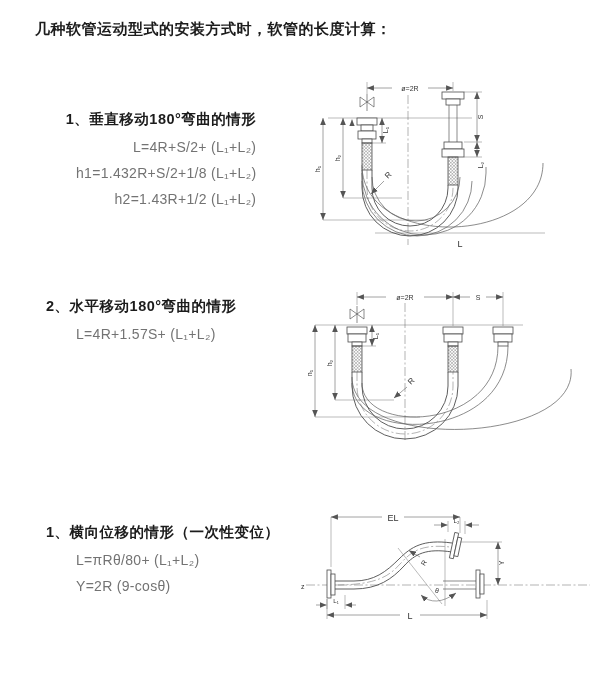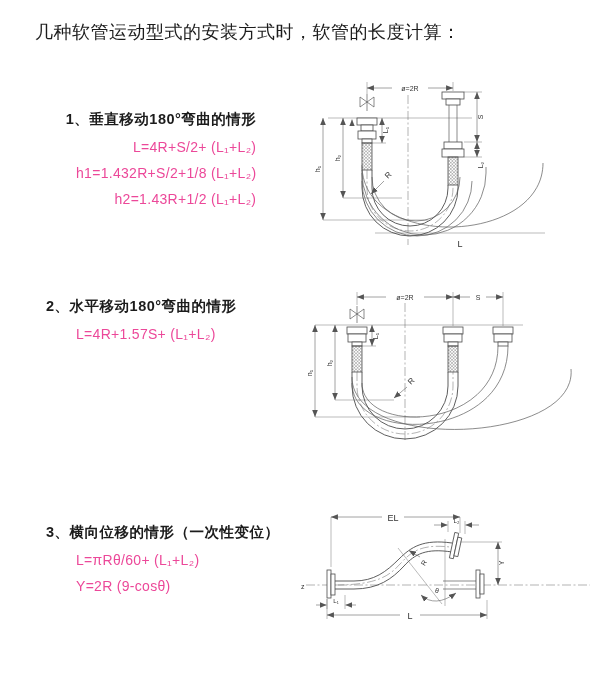--- a/index.html
+++ b/index.html
@@ -6,30 +6,30 @@
   body{
     width:600px;height:675px;
     background:#ffffff;
     position:relative;
     overflow:hidden;
     font-family:"Liberation Sans","DejaVu Sans",sans-serif;
     color:#222;
   }
   .title{
     position:absolute;left:35px;top:20px;
-    font-size:18px;font-weight:normal;letter-spacing:.5px;color:#1c1c1c;
+    font-size:15px;font-weight:bold;letter-spacing:.5px;color:#1c1c1c;
     white-space:nowrap;
   }
   .sec{position:absolute;left:46px;}
   .sec-heading{
     font-size:14.5px;font-weight:bold;color:#1c1c1c;letter-spacing:.5px;
     line-height:21px;margin-bottom:4px;white-space:nowrap;
   }
   .formula{
-    margin-left:30px;font-size:14px;line-height:26px;color:#ec4899;
+    margin-left:30px;font-size:14px;line-height:26px;color:#737373;
     letter-spacing:.3px;white-space:nowrap;
   }
   #sec1{top:109px;text-align:right;}
   #sec2{top:296px;}
   #sec3{top:522px;}
   .diag{position:absolute;}
   #diag1{left:310px;top:73px;}
   #diag2{left:308px;top:283px;}
   #diag3{left:298px;top:503px;}
   svg{display:block;}
@@ -54,22 +54,22 @@
   <div class="formula">h1=1.432R+S/2+1/8 (L₁+L₂)</div>
   <div class="formula">h2=1.43R+1/2 (L₁+L₂)</div>
 </div>
 
 <div class="sec" id="sec2">
   <div class="sec-heading">2、水平移动180°弯曲的情形</div>
   <div class="formula">L=4R+1.57S+ (L₁+L₂)</div>
 </div>
 
 <div class="sec" id="sec3">
-  <div class="sec-heading">3、横向位移的情形（一次性变位）</div>
-  <div class="formula">L=πRθ/60+ (L₁+L₂)</div>
+  <div class="sec-heading">1、横向位移的情形（一次性变位）</div>
+  <div class="formula">L=πRθ/80+ (L₁+L₂)</div>
   <div class="formula">Y=2R (9-cosθ)</div>
 </div>
 
 <div class="diag" id="diag1">
 <svg width="280" height="180" viewBox="0 0 280 180">
   <defs>
     <marker id="a1" viewBox="0 0 8 8" refX="7.4" refY="4" markerWidth="7.5" markerHeight="7.5" orient="auto-start-reverse" markerUnits="userSpaceOnUse">
           <path d="M0,1 L7.5,4 L0,7 z" fill="#555"></path>
         </marker>
     <pattern id="hb1" width="3.2" height="3.2" patternUnits="userSpaceOnUse">

